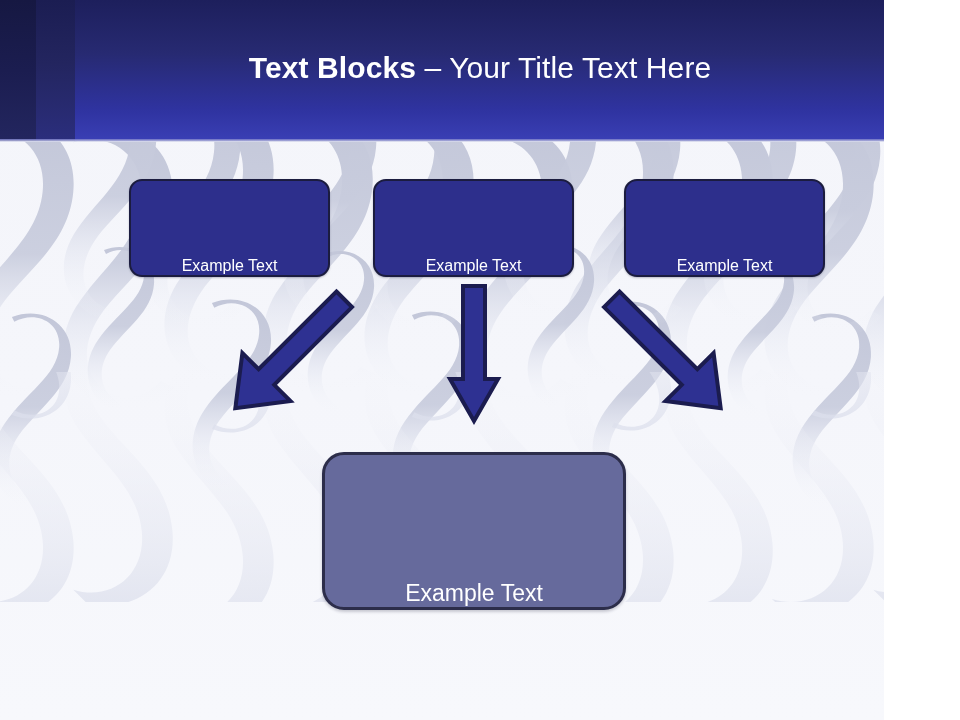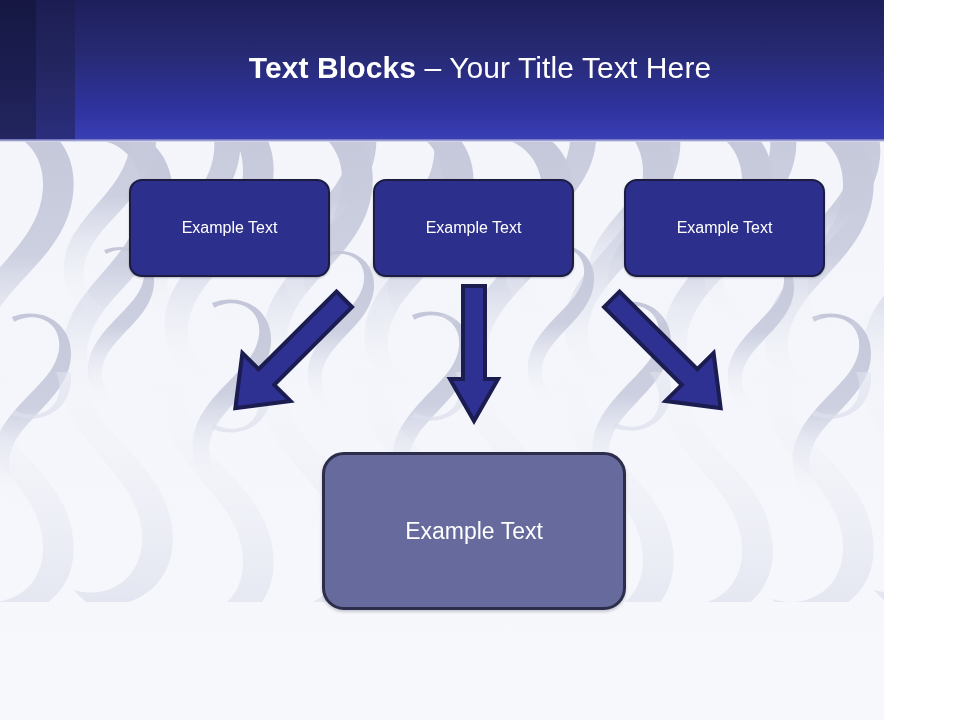--- a/index.html
+++ b/index.html
@@ -91,21 +91,21 @@
     white-space: nowrap;
   }
   #title .strong { font-weight: bold; }
   #title .light  { font-weight: normal; }
 
   
   .node {
     position: absolute;
     box-sizing: border-box;
     display: flex;
-    align-items: center;
+    align-items: flex-end;
     justify-content: center;
     color: #ffffff;
     text-align: center;
   }
   .node-top {
     width: 201px;
     height: 98px;
     top: 179px;
     background: #2d2f8c;
     border: 2px solid #1b1c3f;

